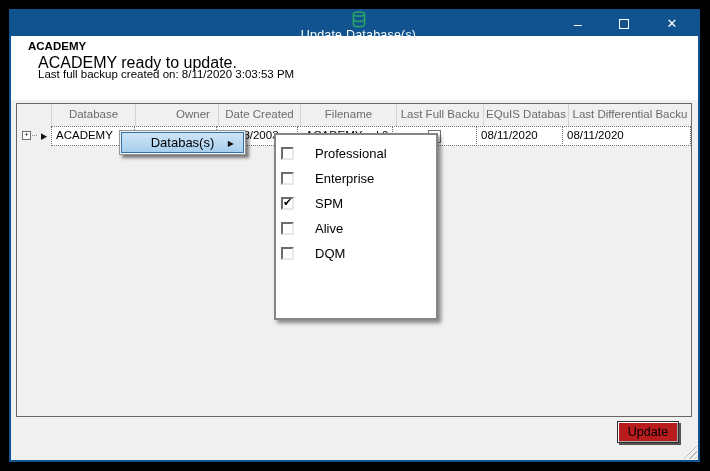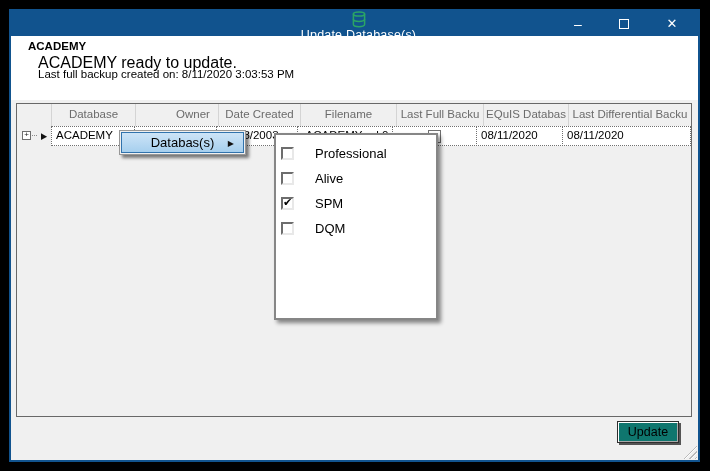--- a/index.html
+++ b/index.html
@@ -72,21 +72,21 @@
   .submenu { position:absolute; left:237px; top:122px; width:164px; height:187px;
     background:#fff; border:2px solid #868686; padding-top:6px;
     box-shadow:3px 3px 4px rgba(0,0,0,.45); z-index:6;margin-left:26px; }
   .submenu-item { height:25px; display:flex; align-items:center; padding-left:5px; }
   .sunken-check { border:2px solid; border-color:#6d6d6d #e8e8e8 #e8e8e8 #6d6d6d; }
   .sunken-check.checked::after { color:#000; left:0; top:-3px; }
   .submenu-item .lbl { margin-left:21px; font-size:13px; color:#000; }
 
   
   .update-btn { position:absolute; left:606px; top:410px; width:62px; height:22px;
-    background:#0f766e; border:1px solid #2e2e2e; font-size:12.5px; color:#000;
+    background:#b91c1c; border:1px solid #2e2e2e; font-size:12.5px; color:#000;
     text-align:center; line-height:20px;
     box-shadow:inset 1px 1px 0 #fff, inset -1px -1px 0 #a8a8a8, 2px 2px 0 rgba(0,0,0,.65); }
   .resize-grip { position:absolute; right:1px; bottom:1px; width:14px; height:14px;
     background:repeating-linear-gradient(135deg, transparent 0 2px, #b9b9b9 2px 3px,
       #fdfdfd 3px 4px);
     clip-path:polygon(100% 0, 100% 100%, 0 100%); }
 </style>
 </head>
 <body>
 
@@ -158,25 +158,29 @@
     </div>
   </div>
 
   <div class="submenu">
     <div class="submenu-item">
       <span class="checkbox sunken-check"></span>
       <span class="lbl">Professional</span>
     </div>
     <div class="submenu-item">
       <span class="checkbox sunken-check"></span>
-      <span class="lbl">Alive</span>
+      <span class="lbl">Enterprise</span>
     </div>
     <div class="submenu-item">
       <span class="checkbox sunken-check checked"></span>
       <span class="lbl">SPM</span>
+    </div>
+    <div class="submenu-item">
+      <span class="checkbox sunken-check"></span>
+      <span class="lbl">Alive</span>
     </div>
     <div class="submenu-item">
       <span class="checkbox sunken-check"></span>
       <span class="lbl">DQM</span>
     </div>
   </div>
 
   <button class="update-btn">Update</button>
   <div class="resize-grip"></div>
 

